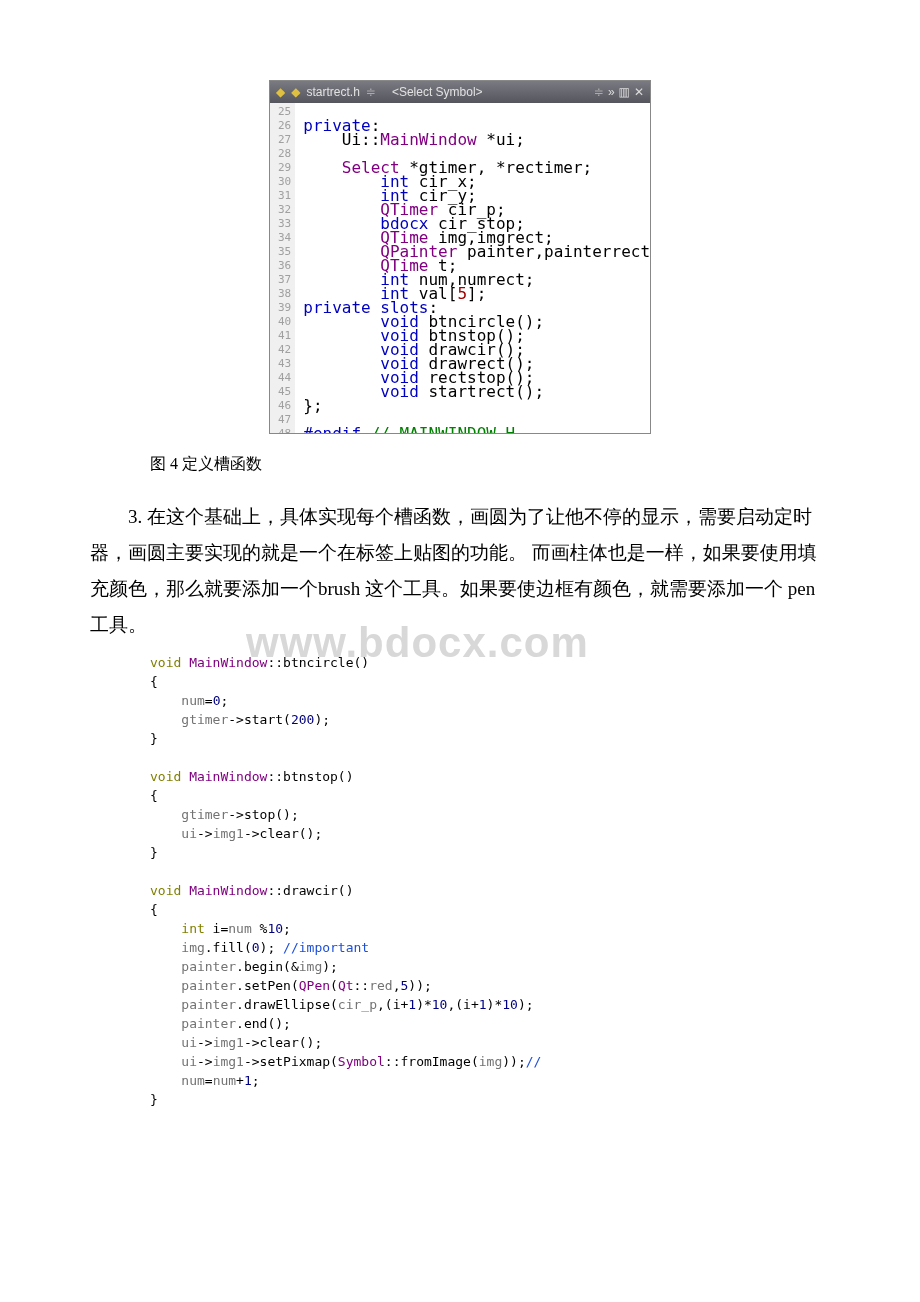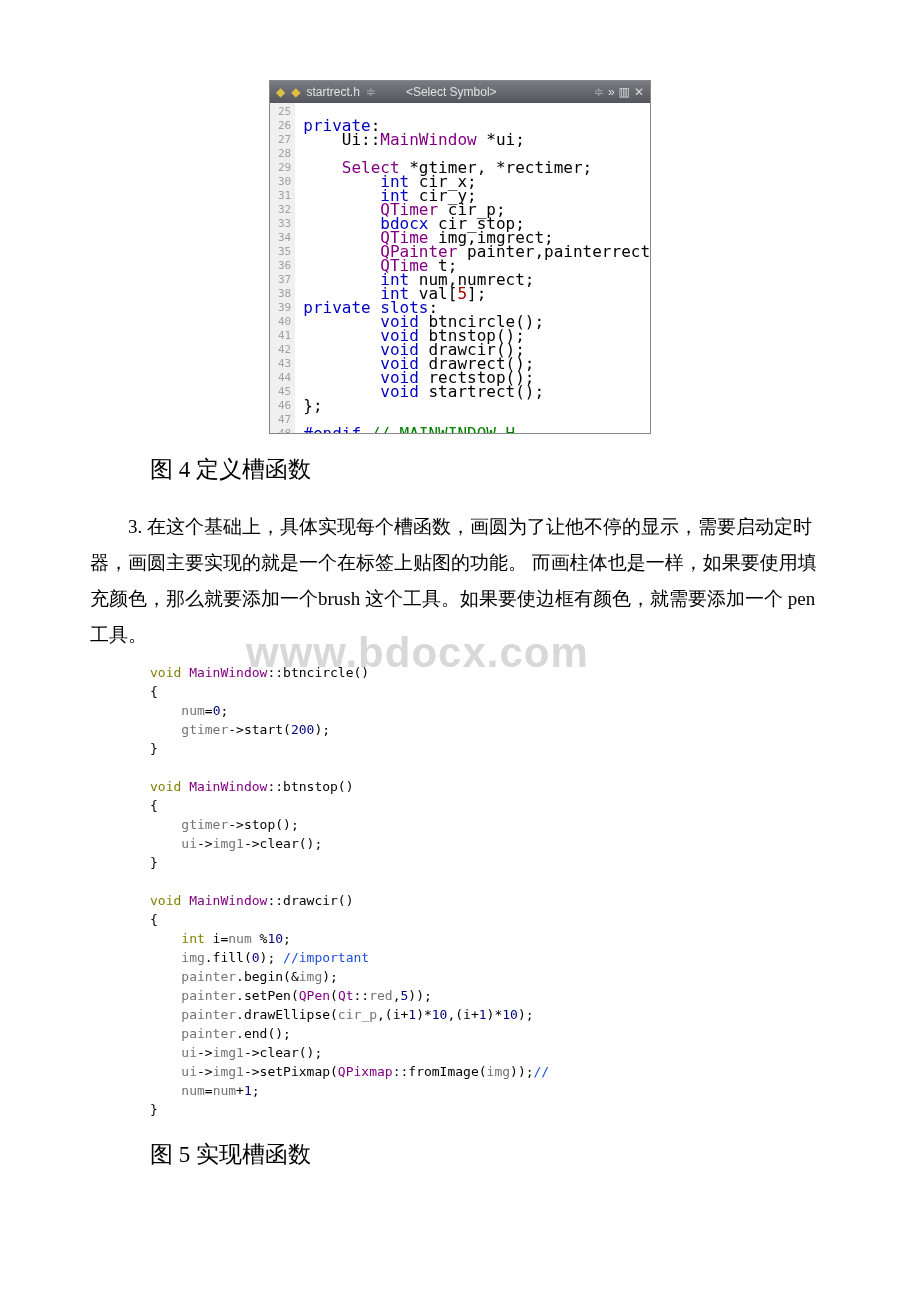--- a/index.html
+++ b/index.html
@@ -1,33 +1,33 @@
 <!DOCTYPE html>
 <html><head>
 <meta charset="utf-8">
 <style>
 body{margin:0;background:#fff;font-family:"Microsoft YaHei","SimSun",sans-serif;color:#000;width:920px}
 .page{padding:80px 90px 60px}
 .code-editor{width:380px;margin:0 auto 20px;position:relative;border:1px solid #888}
 .ce-toolbar{height:22px;background:linear-gradient(#7a7a82,#55555d);display:flex;align-items:center;color:#ddd;font-size:12px;padding:0 6px;gap:6px}
 .ce-toolbar .arrow{color:#e0c040;font-size:12px}
 .ce-toolbar .file{color:#e2e2e2}
-.ce-toolbar .sym{color:#e2e2e2;margin-left:24px}
+.ce-toolbar .sym{color:#e2e2e2;margin-left:10px}
 .ce-toolbar .sep{color:#aaa}
 .ce-toolbar .right{margin-left:auto;display:flex;gap:4px;align-items:center}
 .ce-body{display:flex;background:#fff;max-height:330px;overflow:hidden;position:relative}
 .gutter{background:#f0f0f0;color:#a0a0a0;font-family:Consolas,monospace;font-size:11px;text-align:right;padding:2px 4px 2px 8px;line-height:14px}
 .code-area{font-family:Consolas,monospace;font-size:16px;line-height:14px;padding:2px 0 2px 8px;white-space:pre;flex:1}
 .k-blue{color:#0000c0}
 .k-purple{color:#800080}
 .k-green{color:#008000}
 .k-red{color:#a00000}
 .scrollbar{width:16px;background:#f0f0f0;border-left:1px solid #ddd;position:relative}
 .scroll-thumb{position:absolute;left:2px;right:2px;top:120px;height:50px;background:#c0c0c0;border-radius:2px}
-.caption{font-size:23px;margin:12px 0 24px 60px;font-family:"SimSun",serif}
+.caption{font-size:16px;margin:12px 0 24px 60px;font-family:"SimSun",serif}
 .body-text{font-size:19px;line-height:1.9;font-family:"SimSun",serif;text-indent:2em;margin:0}
 .code-block{margin:10px 0 20px 60px;font-family:Consolas,monospace;font-size:13px;line-height:19px;white-space:pre;position:relative}
 .c-purple{color:#800080}
 .c-olive{color:#808000}
 .c-red{color:#737373}
 .c-green{color:#1d4ed8}
 .c-blue{color:#000080}
 .watermark{position:absolute;font-size:42px;font-weight:bold;color:#d8d8d8;letter-spacing:1px;pointer-events:none;z-index:-1;font-family:Arial,sans-serif}
 .wm1{top:-20px;left:96px}
 </style>
@@ -125,19 +125,18 @@
 
 <span class="c-olive">void</span> <span class="c-purple">MainWindow</span>::drawcir()
 {
     <span class="c-olive">int</span> i=<span class="c-red">num</span> %<span class="c-blue">10</span>;
     <span class="c-red">img</span>.fill(<span class="c-blue">0</span>); <span class="c-green">//important</span>
     <span class="c-red">painter</span>.begin(&amp;<span class="c-red">img</span>);
     <span class="c-red">painter</span>.setPen(<span class="c-purple">QPen</span>(<span class="c-purple">Qt</span>::<span class="c-red">red</span>,<span class="c-blue">5</span>));
     <span class="c-red">painter</span>.drawEllipse(<span class="c-red">cir_p</span>,(i+<span class="c-blue">1</span>)*<span class="c-blue">10</span>,(i+<span class="c-blue">1</span>)*<span class="c-blue">10</span>);
     <span class="c-red">painter</span>.end();
     <span class="c-red">ui</span>-&gt;<span class="c-red">img1</span>-&gt;clear();
-    <span class="c-red">ui</span>-&gt;<span class="c-red">img1</span>-&gt;setPixmap(<span class="c-purple">QPixmap</span>::fromImage(<span class="c-red">img</span>));<span class="c-green">//</span>
+    <span class="c-red">ui</span>-&gt;<span class="c-red">img1</span>-&gt;setPixmap(<span class="c-purple">Symbol</span>::fromImage(<span class="c-red">img</span>));<span class="c-green">//</span>
     <span class="c-red">num</span>=<span class="c-red">num</span>+<span class="c-blue">1</span>;
 }</div>
 
-<div class="caption">图 5 实现槽函数</div>
 
 </div>
 
 </body></html>

